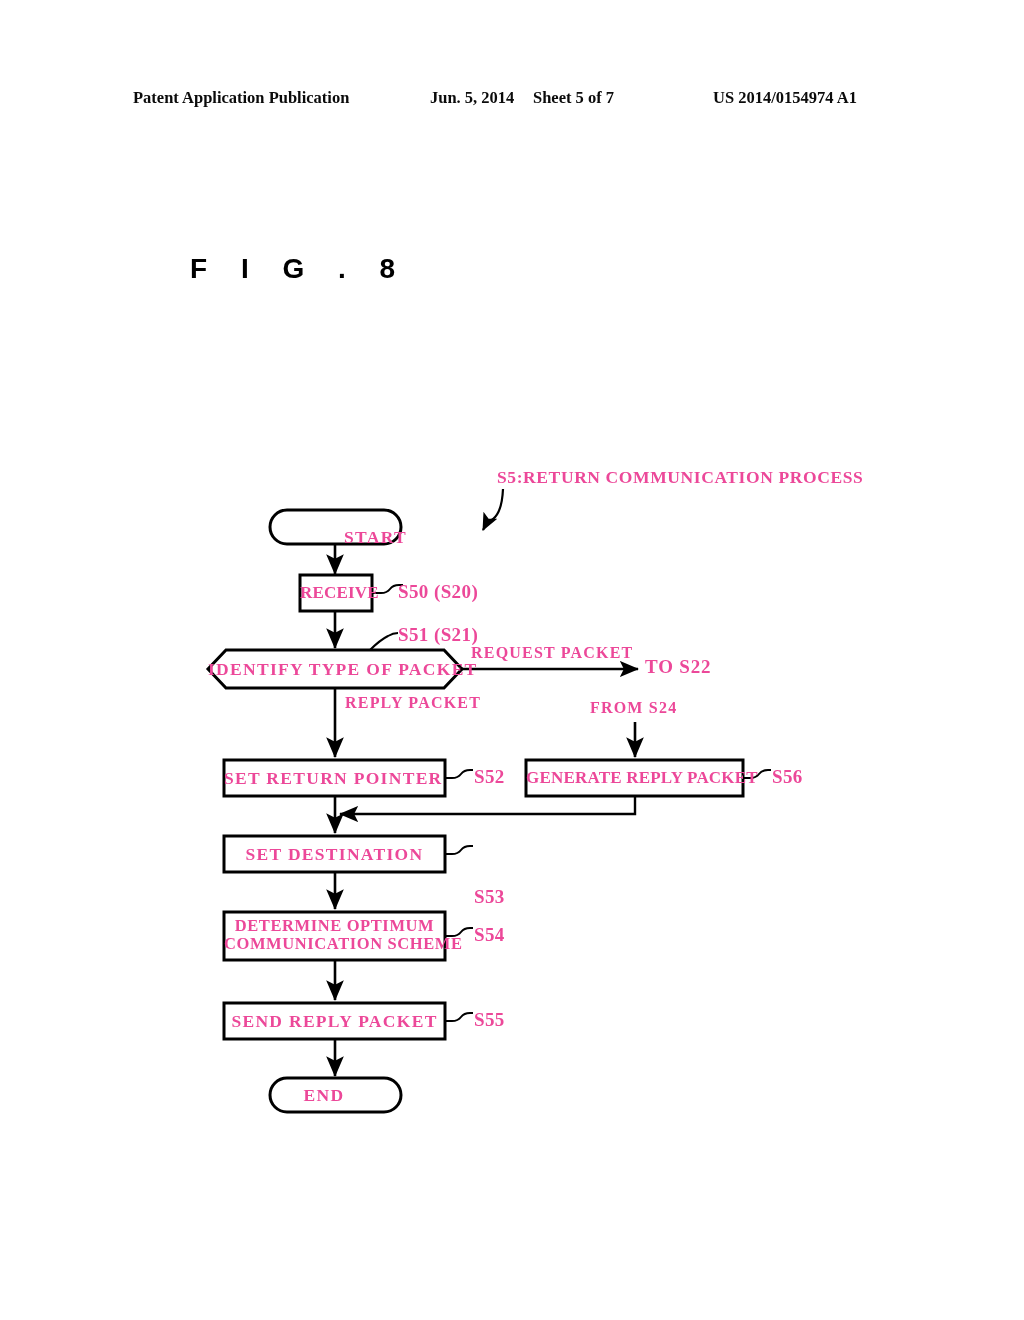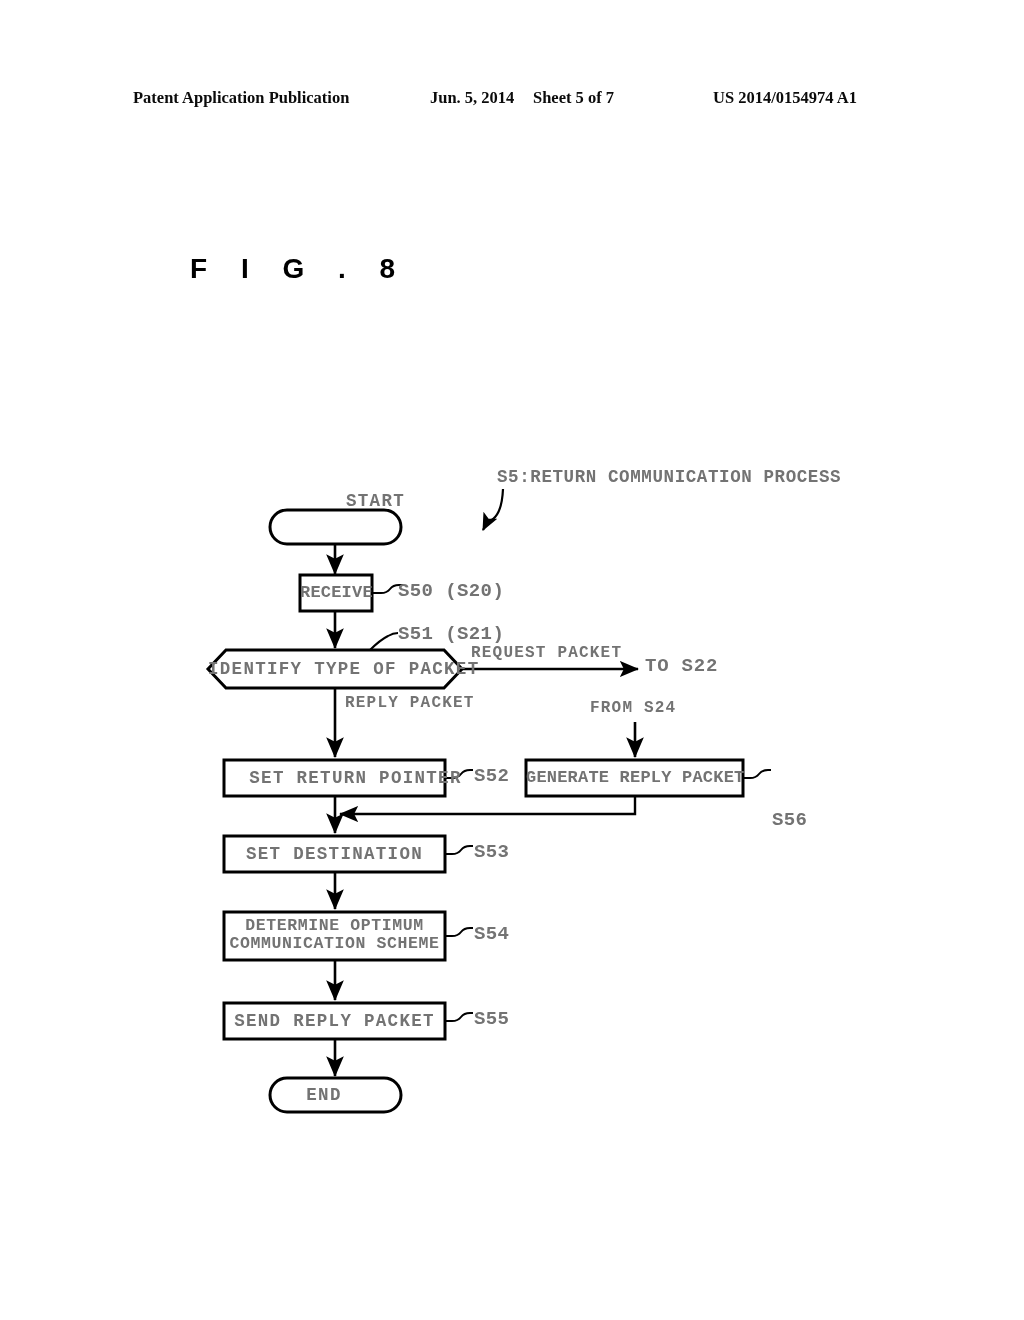--- a/index.html
+++ b/index.html
@@ -51,23 +51,23 @@
     position: absolute;
     left: 0;
     top: 0;
     width: 1024px;
     height: 1320px;
   }
 
   
   .lbl {
     position: absolute;
-    font-family: Liberation Mono, monospace;
+    font-family: Liberation Serif, serif;
     font-weight: bold;
-    color: #737373;
+    color: #ec4899;
     white-space: nowrap;
     line-height: 1.05;
   }
   .node-text {
     font-size: 17.5px;
     letter-spacing: 1.3px;
     text-align: center;
   }
   .node-text.tight { letter-spacing: 0.2px; font-size: 17px; }
   .node-text.two-line { font-size: 16.5px; letter-spacing: 0.6px; line-height: 1.12; }
@@ -151,50 +151,50 @@
 
   <line x1="335" y1="1039" x2="335" y2="1076" stroke="#000" stroke-width="2.6" marker-end="url(#arrowhead)"></line>
 
   <rect x="270" y="1078" width="131" height="34" rx="17" ry="17" fill="#fff" stroke="#000" stroke-width="3"></rect>
 
   <path d="M503 489 Q502 512 493 519 Q486 524 483 530" fill="none" stroke="#000" stroke-width="2.2" marker-end="url(#arrowhead-thin)"></path>
 </svg>
 
 <div class="lbl annot-title" style="left:497px; top:468px;">S5:RETURN COMMUNICATION PROCESS</div>
 
-<div class="lbl node-text" style="left:270px; top:492px; width:131px;padding-left:40px;">START</div>
+<div class="lbl node-text" style="left:270px; top:528px; width:131px;padding-left:40px;">START</div>
 
 <div class="lbl node-text tight" style="left:300px; top:584px; width:72px;">RECEIVE</div>
 
 <div class="lbl node-text" style="left:208px; top:660px; width:254px;">IDENTIFY TYPE OF PACKET</div>
 
-<div class="lbl node-text" style="left:224px; top:769px; width:263px;">SET RETURN POINTER</div>
+<div class="lbl node-text" style="left:224px; top:769px; width:185px;">SET RETURN POINTER</div>
 
 <div class="lbl node-text tight" style="left:526px; top:769px; width:217px;">GENERATE REPLY PACKET</div>
 
 <div class="lbl node-text" style="left:224px; top:845px; width:221px;">SET DESTINATION</div>
 
 <div class="lbl node-text two-line" style="left:224px; top:917px; width:221px;">
   <div>DETERMINE OPTIMUM</div>
   <div>COMMUNICATION SCHEME</div>
 </div>
 
 <div class="lbl node-text" style="left:224px; top:1012px; width:221px;">SEND REPLY PACKET</div>
 
 <div class="lbl node-text" style="left:270px; top:1086px; width:108px;">END</div>
 
 <div class="lbl step-id" style="left:398px; top:582px;">S50 (S20)</div>
 
 <div class="lbl step-id" style="left:398px; top:625px;">S51 (S21)</div>
 
 <div class="lbl step-id" style="left:474px; top:767px;">S52</div>
 
-<div class="lbl step-id" style="left:772px; top:767px;margin-top:44px;">S56</div>
-
-<div class="lbl step-id" style="left:474px; top:843px;">S53</div>
+<div class="lbl step-id" style="left:772px; top:767px;">S56</div>
+
+<div class="lbl step-id" style="left:474px; top:887px;">S53</div>
 
 <div class="lbl step-id" style="left:474px; top:925px;">S54</div>
 
 <div class="lbl step-id" style="left:474px; top:1010px;">S55</div>
 
 <div class="lbl edge-label" style="left:471px; top:645px;">REQUEST PACKET</div>
 
 <div class="lbl edge-label" style="left:345px; top:695px;">REPLY PACKET</div>
 
 <div class="lbl edge-label" style="left:645px; top:657px; font-size:19px; letter-spacing:0.8px;">TO S22</div>

